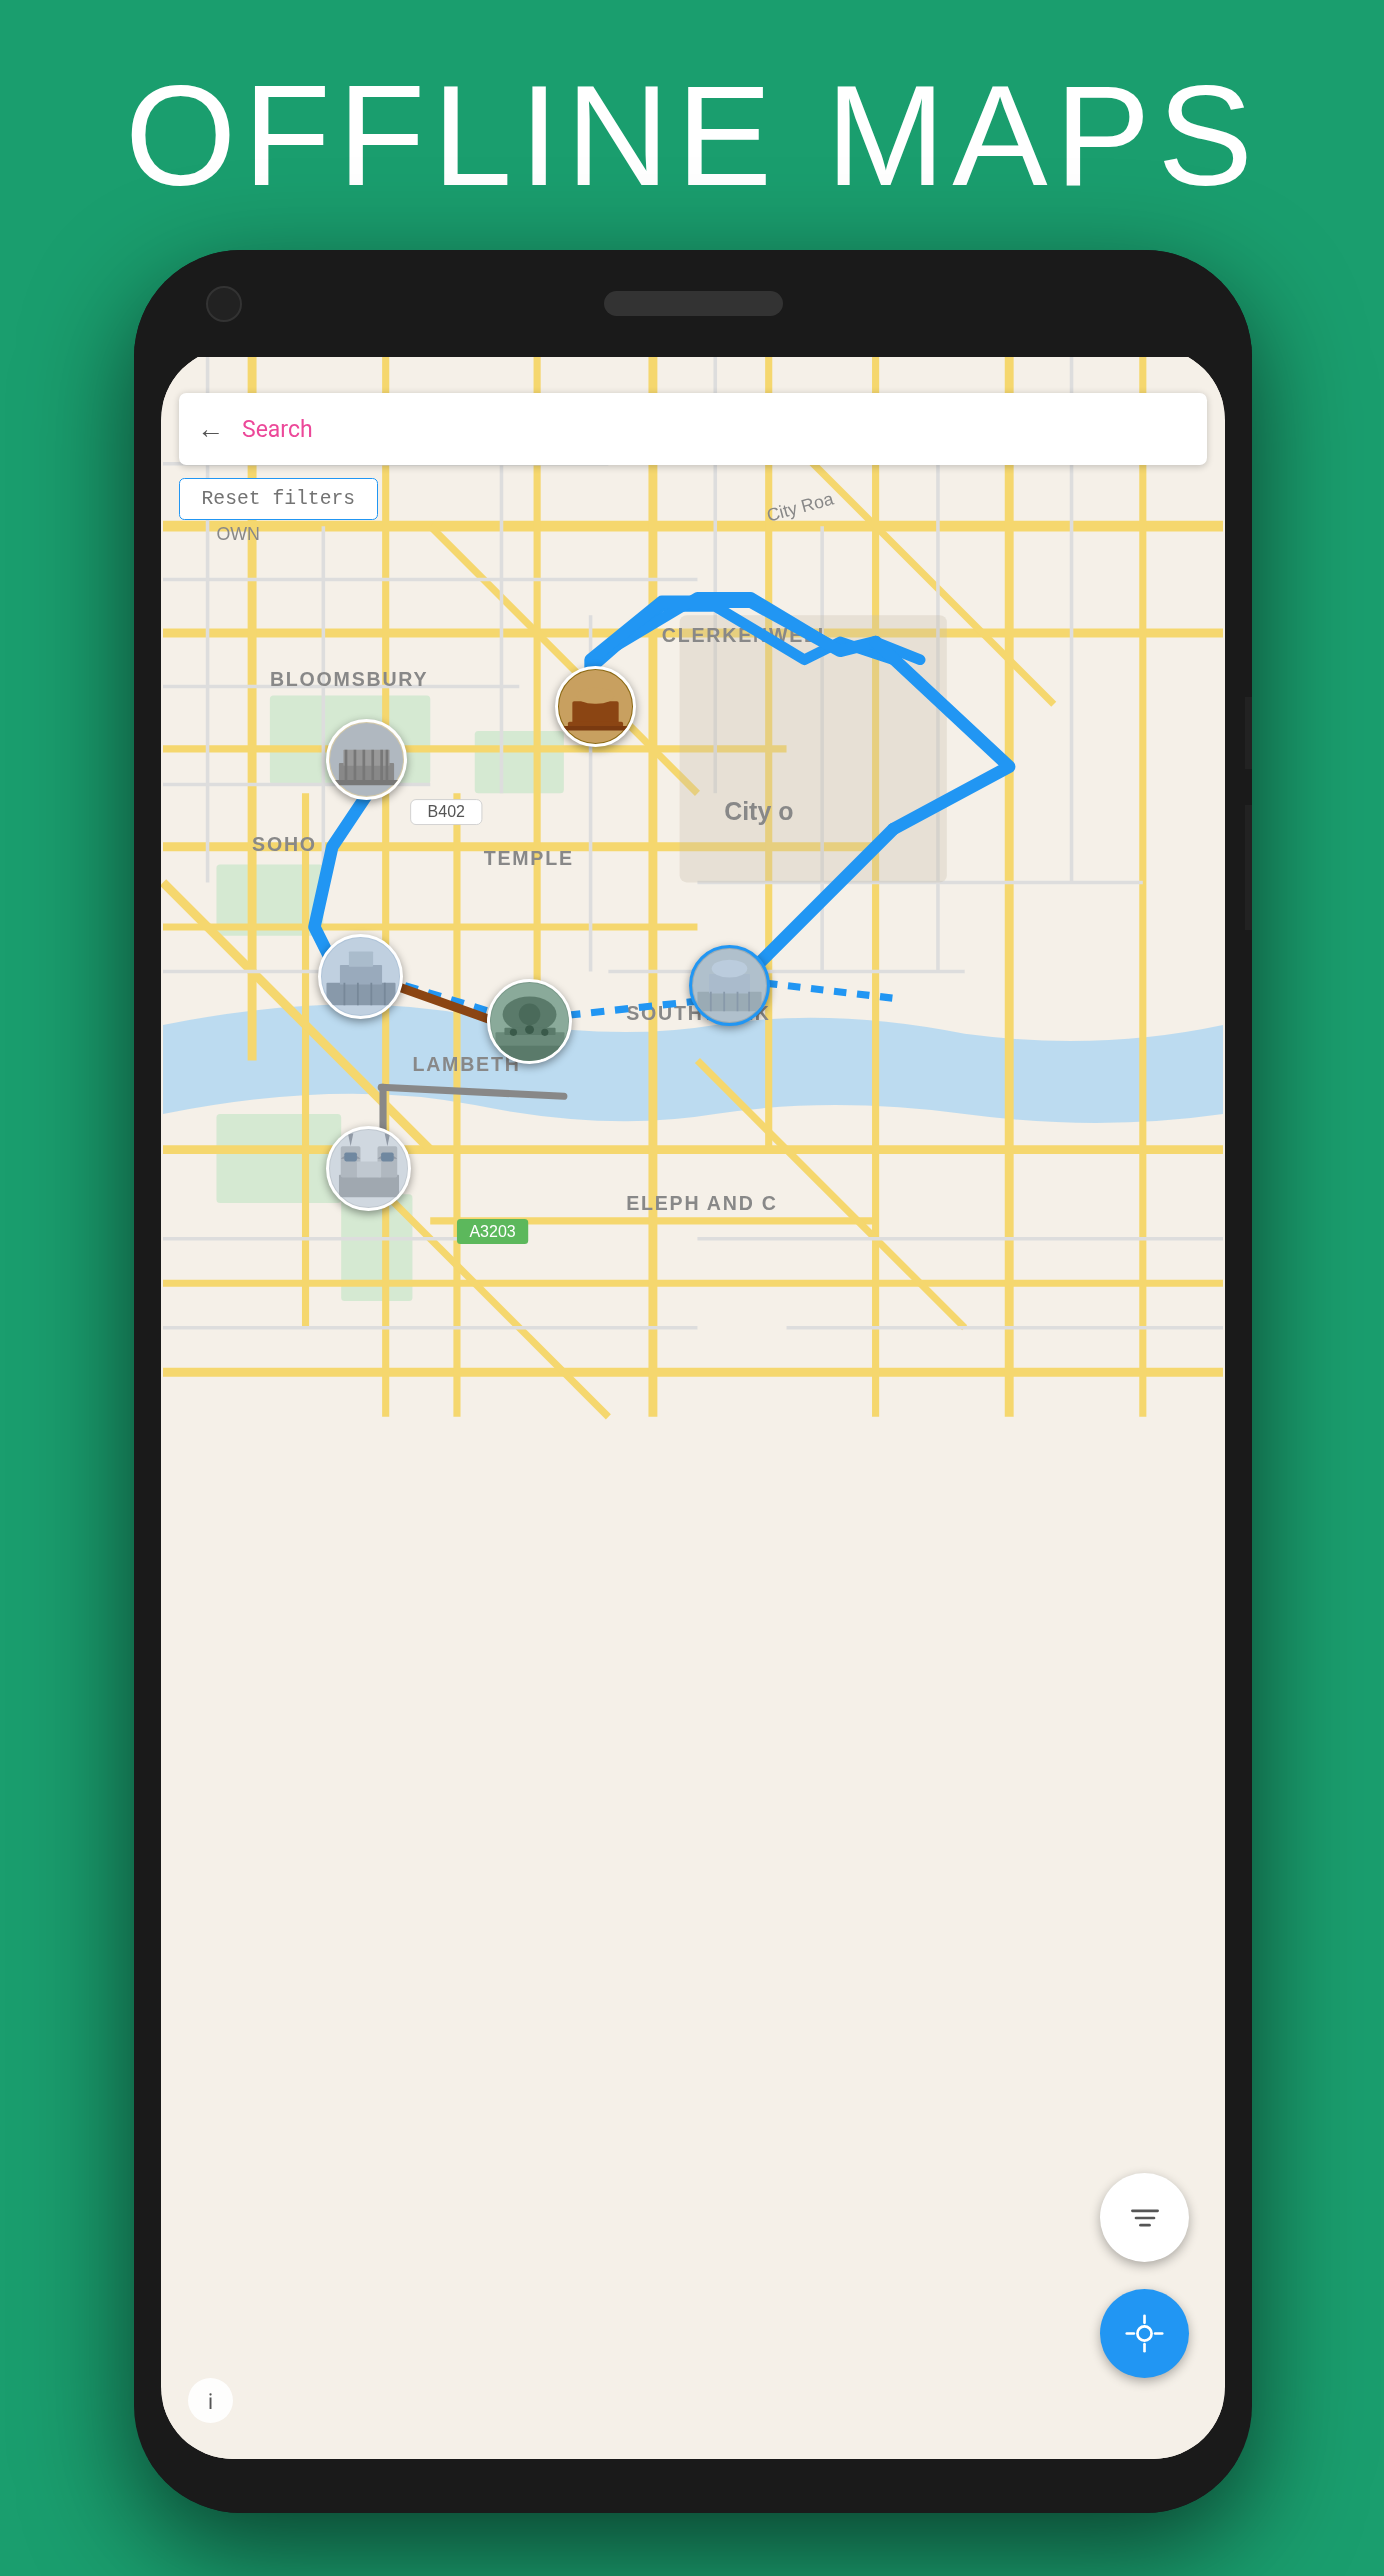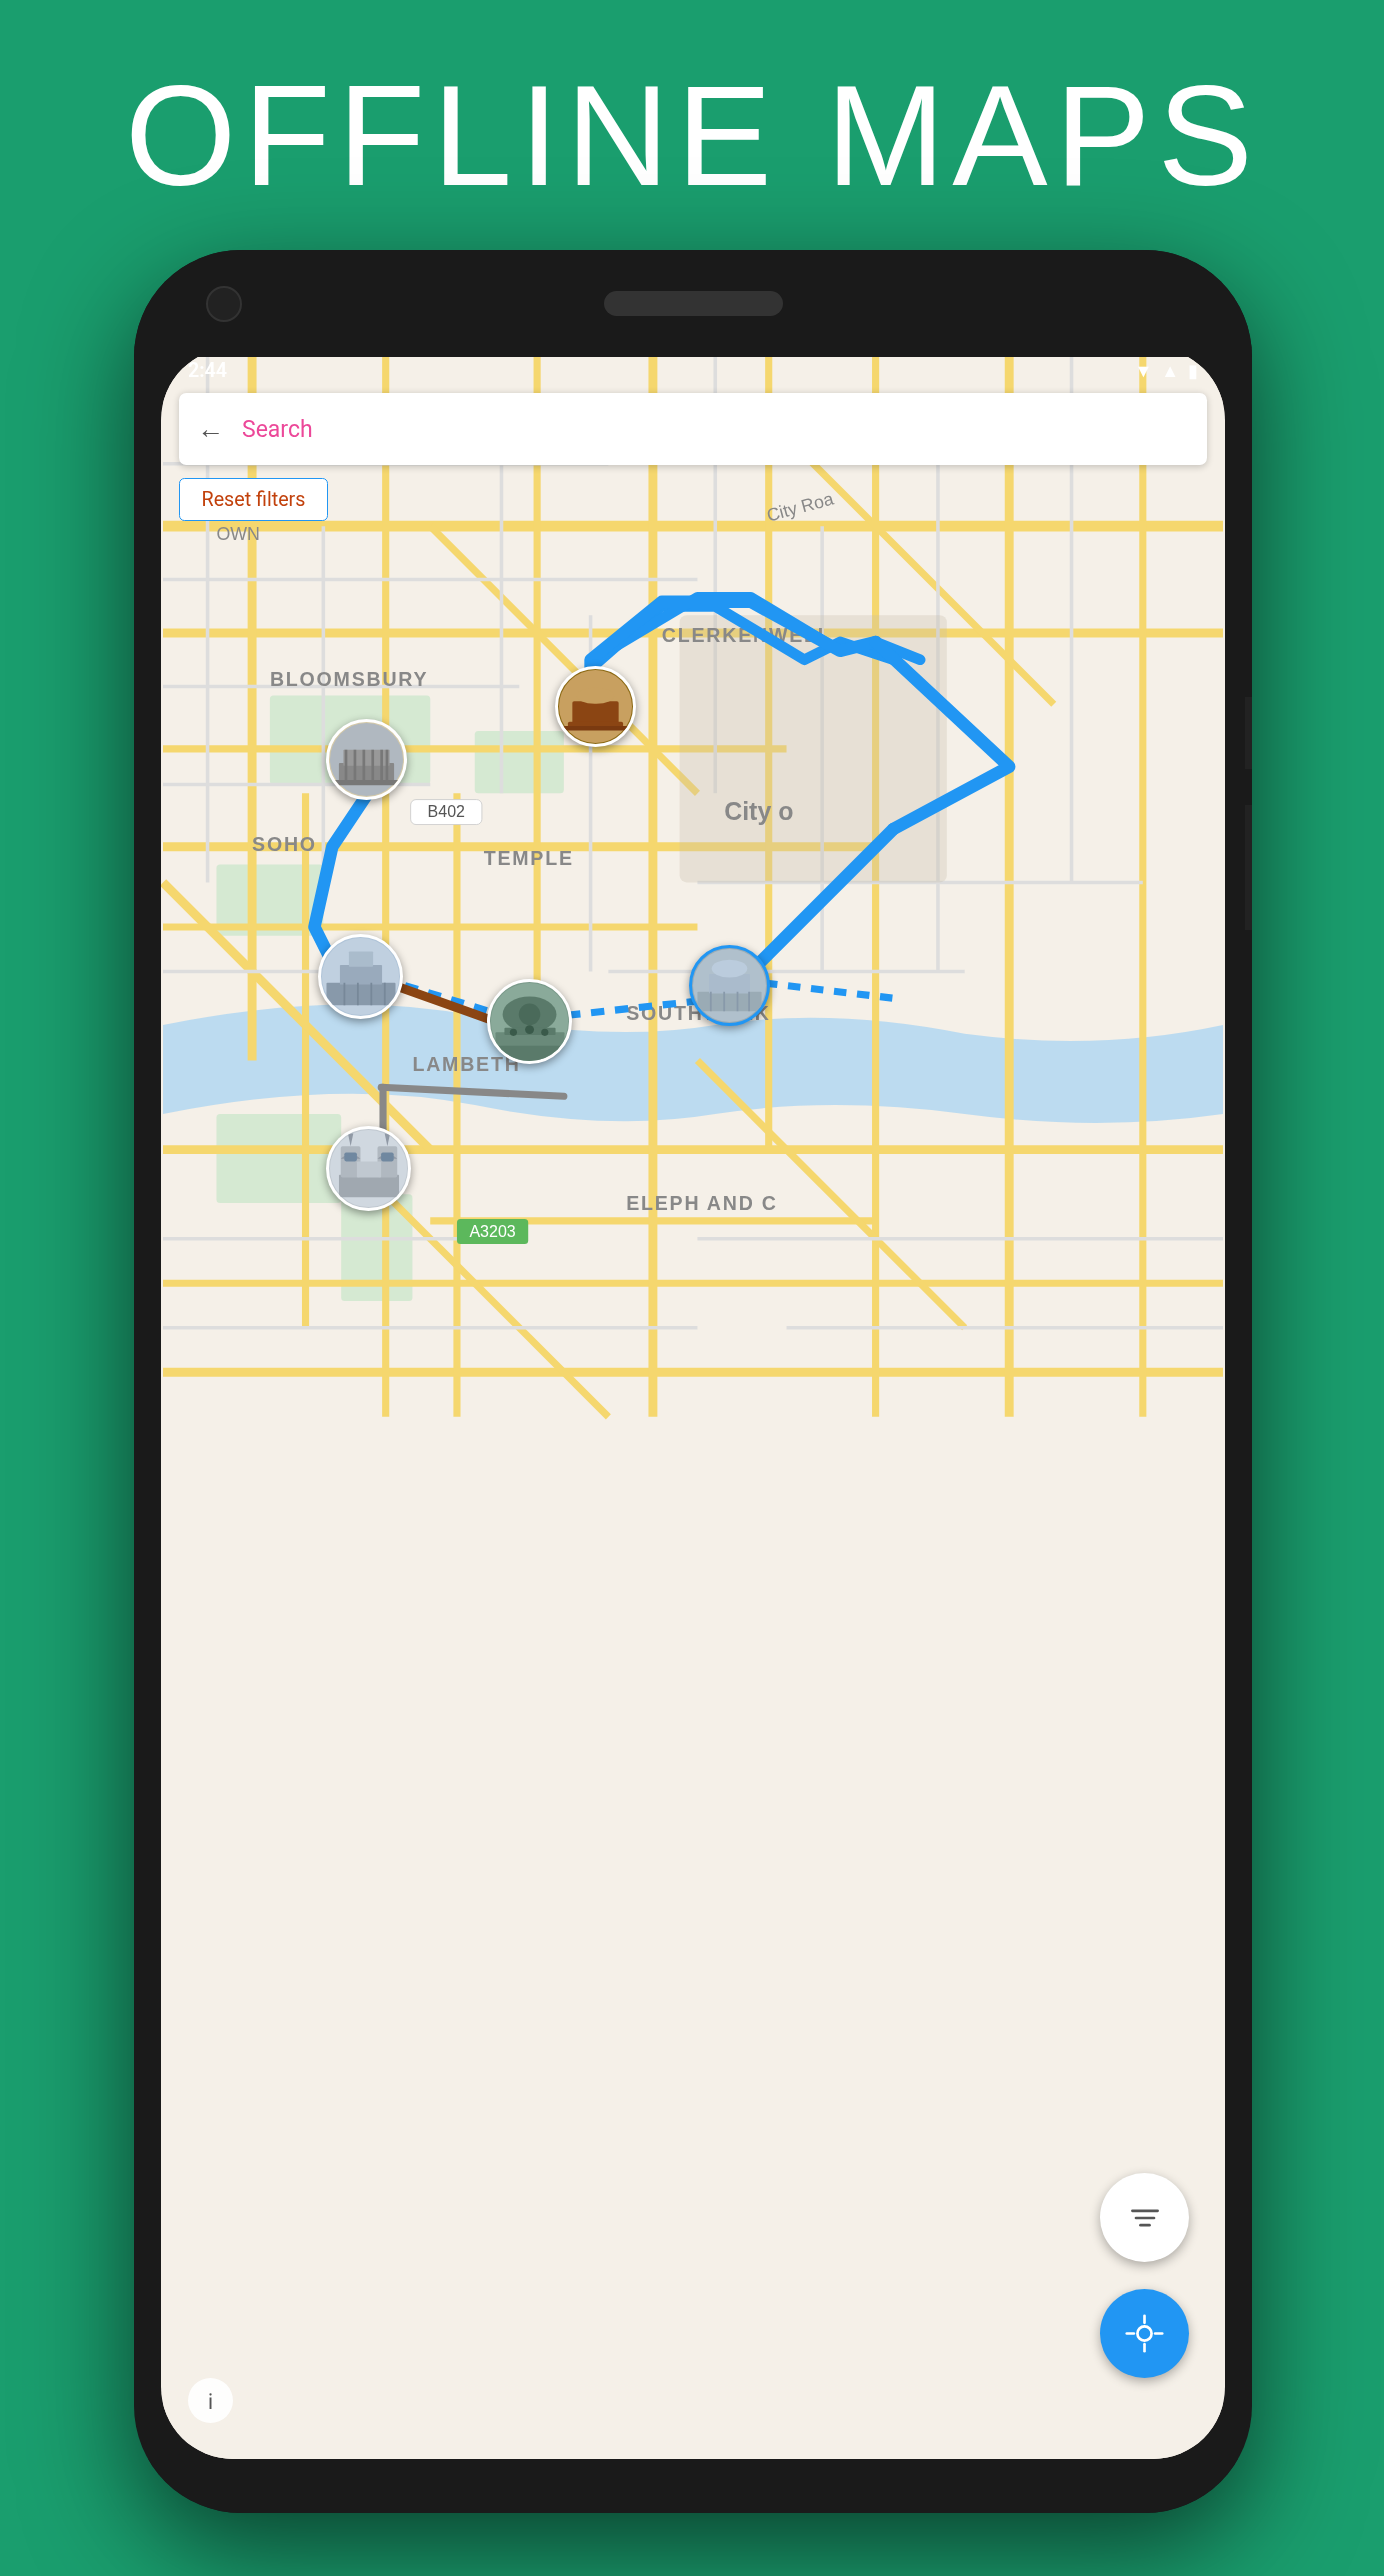--- a/index.html
+++ b/index.html
@@ -143,26 +143,27 @@
       color: #ec4899;
     }
 
     
     .reset-filters {
       position: absolute;
       top: 130px;
       left: 18px;
       background: white;
       border: 1.3px solid #2196f3;
-      color: #c2410c;
+      color: #737373;
       padding: 9px 21.5px;
       border-radius: 5.4px;
       font-size: 19.7px;
       z-index: 20;
       cursor: pointer;
+      font-family: Liberation Mono, monospace;
     }
 
     
     .map-area {
       position: absolute;
       top: 0;
       left: 0;
       right: 0;
       bottom: 0;
       overflow: hidden;
@@ -268,28 +269,20 @@
   <div class="side-btn-right"></div>
   <div class="side-btn-right2"></div>
 
   <div class="phone-top">
     <div class="phone-camera"></div>
     <div class="phone-speaker"></div>
   </div>
 
   <div class="screen">
 
-    <div class="status-bar">
-      <span class="status-time">2:44</span>
-      <div class="status-icons">
-        <span class="status-icon">▼</span>
-        <span class="status-icon">▲</span>
-        <span class="status-icon">▮</span>
-      </div>
-    </div>
 
     <div class="map-area">
       <svg class="map-svg" viewBox="0 0 1190 2370" xmlns="http://www.w3.org/2000/svg">
 
         <rect width="1190" height="2370" fill="#f5f0e8"></rect>
 
         <rect x="60" y="580" width="120" height="80" rx="4" fill="#c8e6c9" opacity="0.7"></rect>
         <rect x="120" y="390" width="180" height="100" rx="4" fill="#c8e6c9" opacity="0.7"></rect>
         <rect x="350" y="430" width="100" height="70" rx="4" fill="#c8e6c9" opacity="0.7"></rect>
         <rect x="60" y="860" width="140" height="100" rx="4" fill="#c8e6c9" opacity="0.7"></rect>

